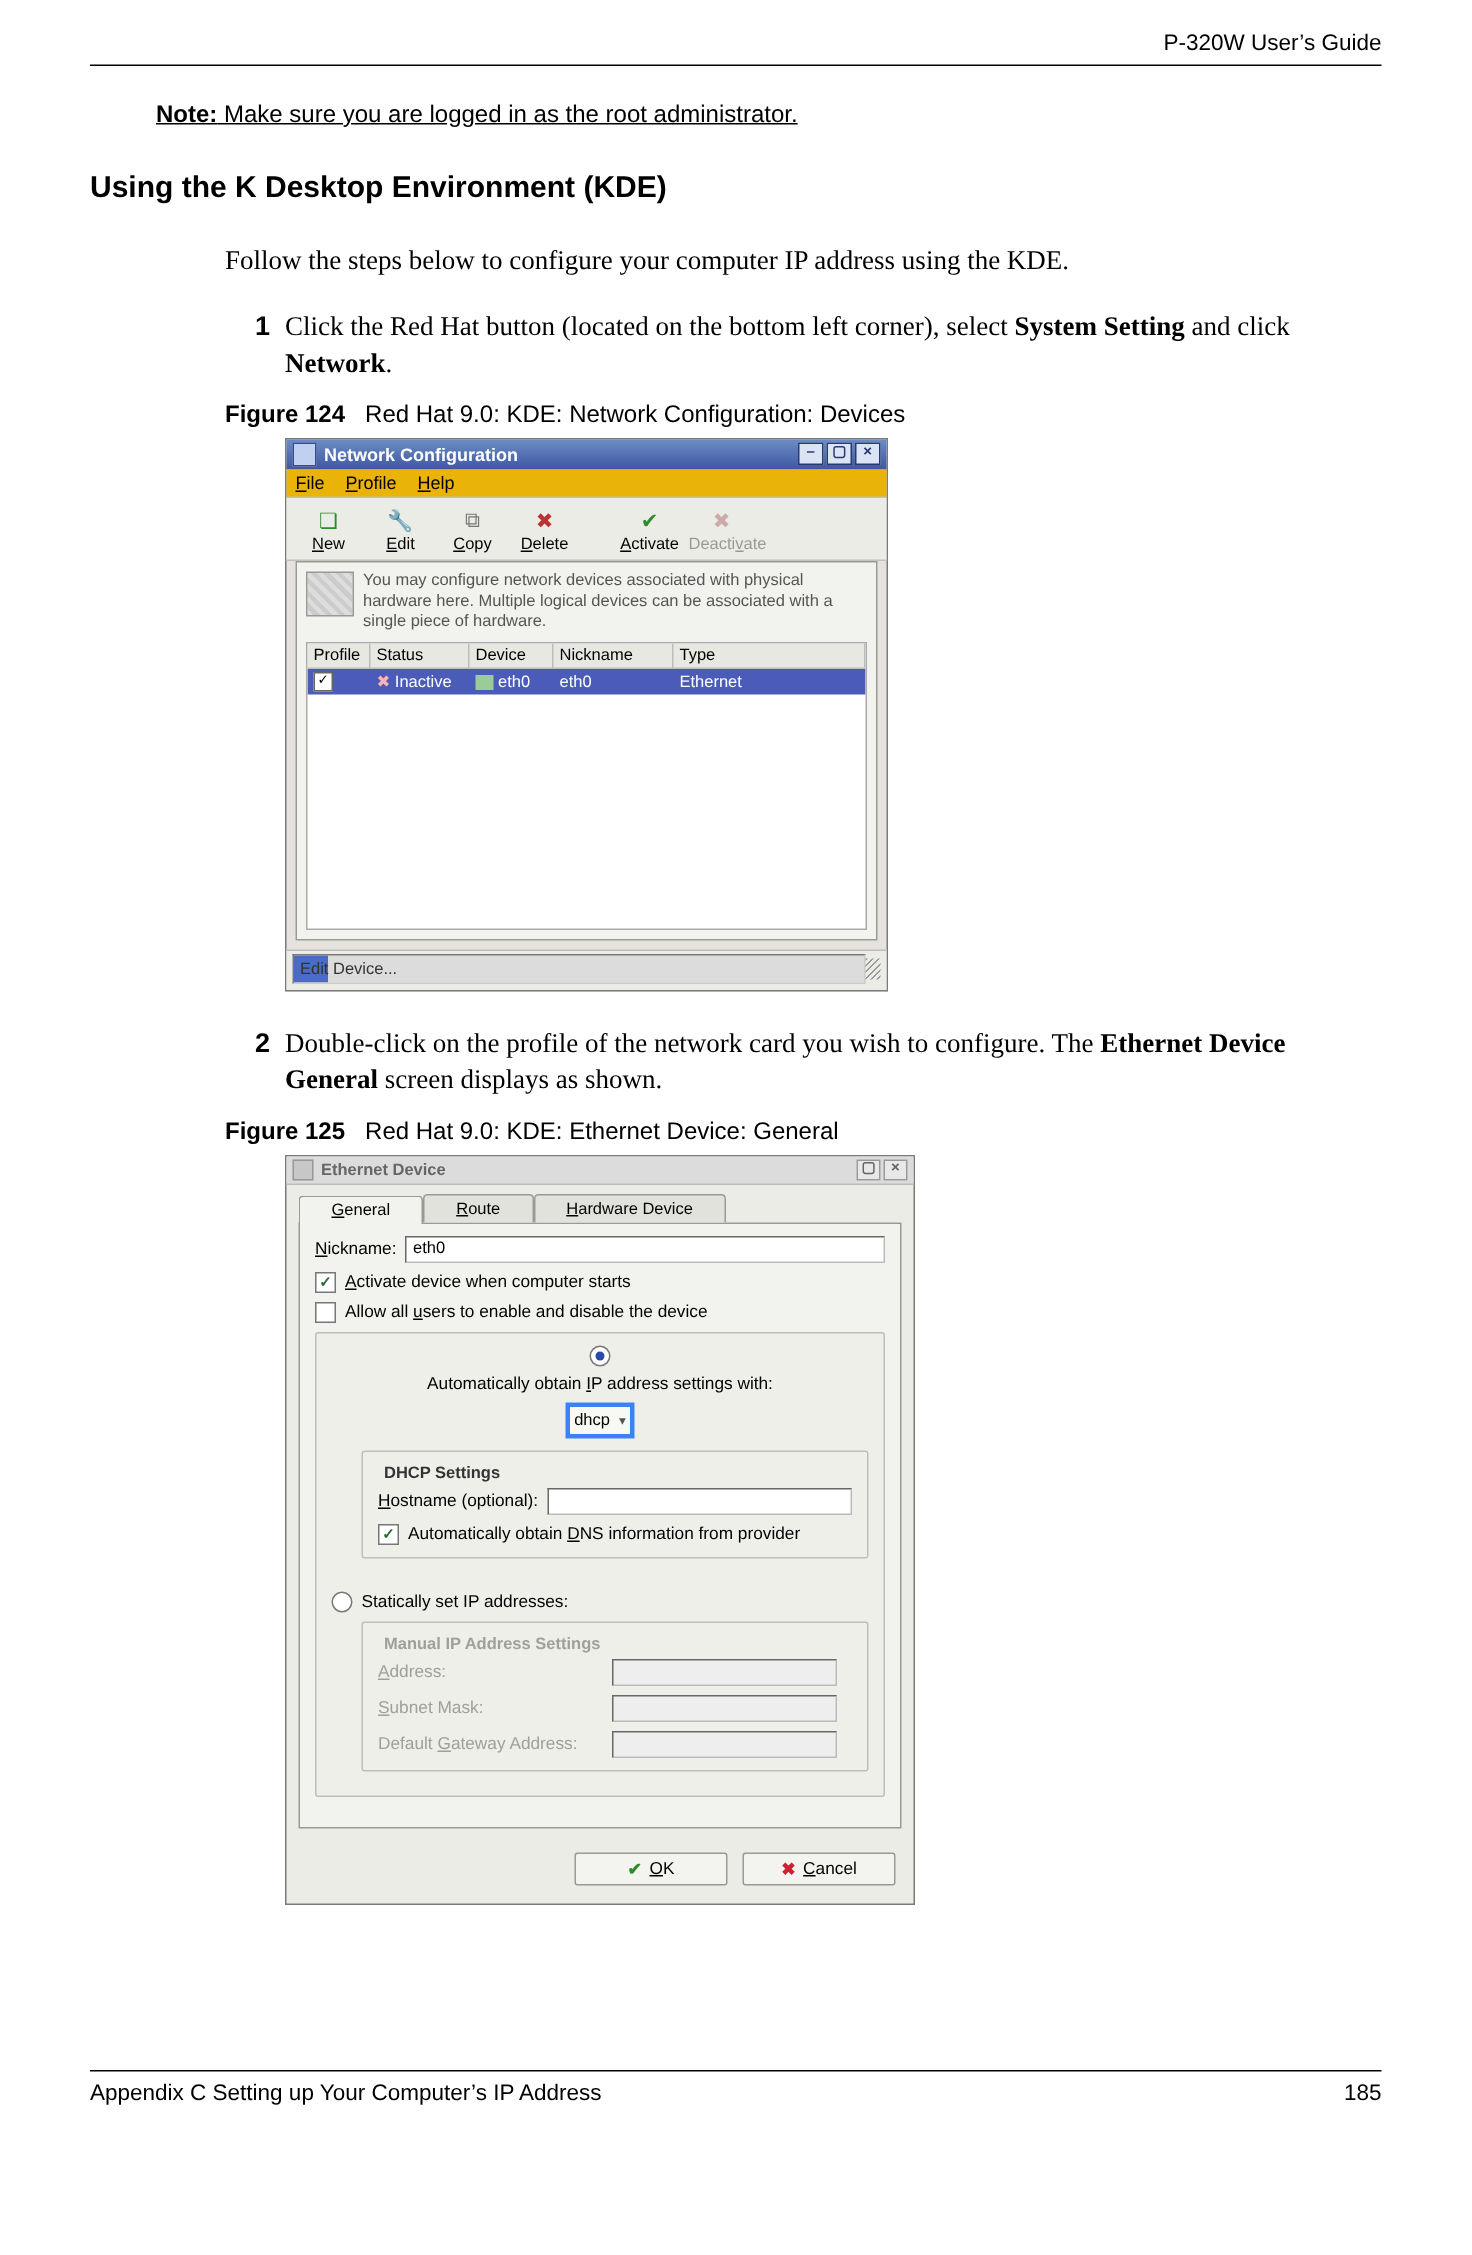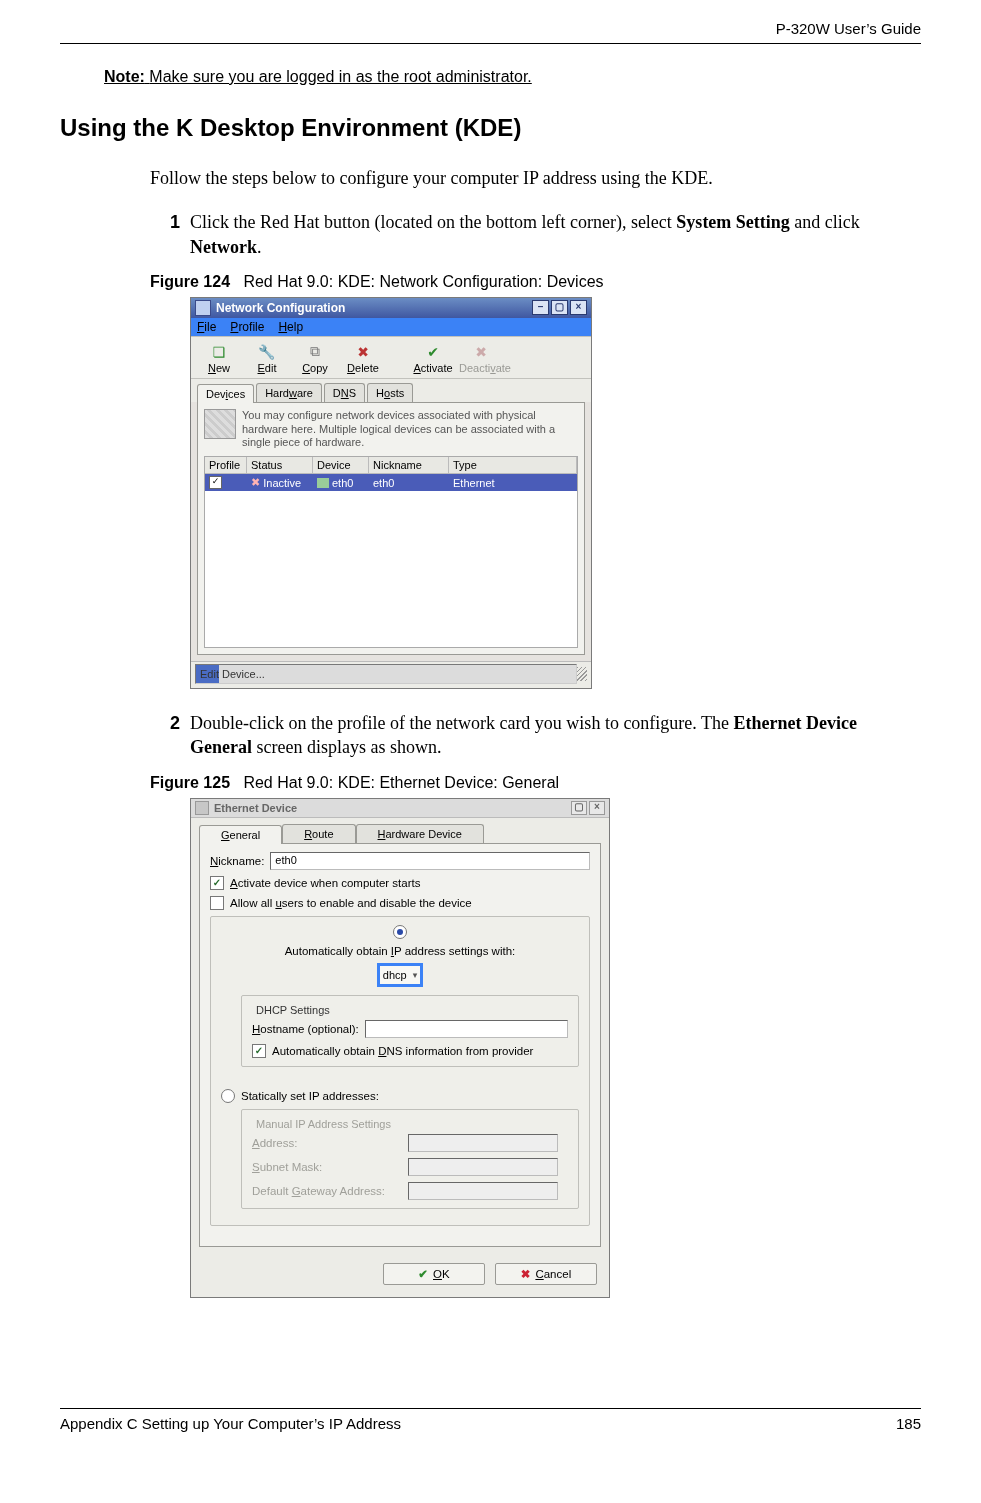--- a/index.html
+++ b/index.html
@@ -30,21 +30,21 @@
   .note-line {
     margin-left: 44px;
     font-family: Arial, Helvetica, sans-serif;
     font-size: 16px;
     margin-bottom: 28px;
     text-decoration: underline;
   }
   .note-line .note-label { font-weight: bold; }
   h2.section {
     font-family: Arial, Helvetica, sans-serif;
-    font-size: 24px;
+    font-size: 20px;
     font-weight: bold;
     margin: 0 0 24px 0;
   }
   .body-para {
     margin-left: 90px;
     font-size: 18px;
     margin-bottom: 20px;
     line-height: 1.35;
   }
   .step {
@@ -103,21 +103,21 @@
     border: 1px solid #2a3a70;
     background: #dbe4f5;
     color: #2a3a70;
     font-size: 10px;
     line-height: 11px;
     text-align: center;
     font-weight: bold;
   }
   .s1-menubar {
     display: flex;
-    background: #3b82f6;
+    background: #eab308;
     border-bottom: 1px solid #c2c2bd;
     padding: 2px 6px;
     gap: 14px;
   }
   .s1-menubar span { cursor: default; }
   .s1-menubar span u { text-decoration: underline; }
   .s1-toolbar {
     display: flex;
     gap: 4px;
     padding: 4px 6px;
@@ -272,21 +272,21 @@
   .s2-radio {
     width:12px; height:12px; border:1px solid #777; border-radius:50%;
     background:#fff; display:inline-flex; align-items:center; justify-content:center;
   }
   .s2-radio .dot { width:6px; height:6px; border-radius:50%; background:#2a4aa8; }
   .s2-group {
     border:1px solid #bfbfba; background:#efefea;
     padding:8px 10px; margin:4px 0 8px 0; border-radius:2px;
   }
   .s2-group-indent { margin-left:20px; }
-  .s2-legend { font-size:11px; color:#333; padding:0 4px; margin-top:-14px; margin-bottom:4px; background:#efefea; display:inline-block; }
+  .s2-legend { font-size:11px; color:#333; padding:0 4px; margin-top:-14px; margin-bottom:4px; background:#efefea; display:inline-block;font-weight:bold; }
   .s2-disabled { color:#a0a09a; }
   .s2-select {
     border:3px solid #3b82f6; background:#f8f8f4; height:18px; font-size:11px;
     display:inline-flex; align-items:center; padding:0 3px; gap:6px;
   }
   .s2-select .arr { font-size:9px; color:#555; }
   .s2-btnbar {
     display:flex; justify-content:flex-end; gap:10px;
     padding:8px 12px 12px 12px;
   }
@@ -369,26 +369,20 @@
       </div>
       <div style="width:18px;"></div>
       <div class="tb-btn">
         <div class="tb-ic" style="color:#2e8b2e;">✔</div>
         <div><u>A</u>ctivate</div>
       </div>
       <div class="tb-btn disabled">
         <div class="tb-ic" style="color:#caa;">✖</div>
         <div>Deacti<u>v</u>ate</div>
       </div>
-    </div>
-    <div class="s1-tabs">
-      <div class="s1-tab active">Dev<u>i</u>ces</div>
-      <div class="s1-tab">Hard<u>w</u>are</div>
-      <div class="s1-tab">D<u>N</u>S</div>
-      <div class="s1-tab">H<u>o</u>sts</div>
     </div>
     <div class="s1-panel">
       <div class="s1-blurb">
         <div class="blurb-ic"></div>
         <div>You may configure network devices associated with physical hardware here.  Multiple logical devices can be associated with a single piece of hardware.</div>
       </div>
       <div class="s1-table">
         <div class="s1-thead">
           <div>Profile</div>
           <div>Status</div>

